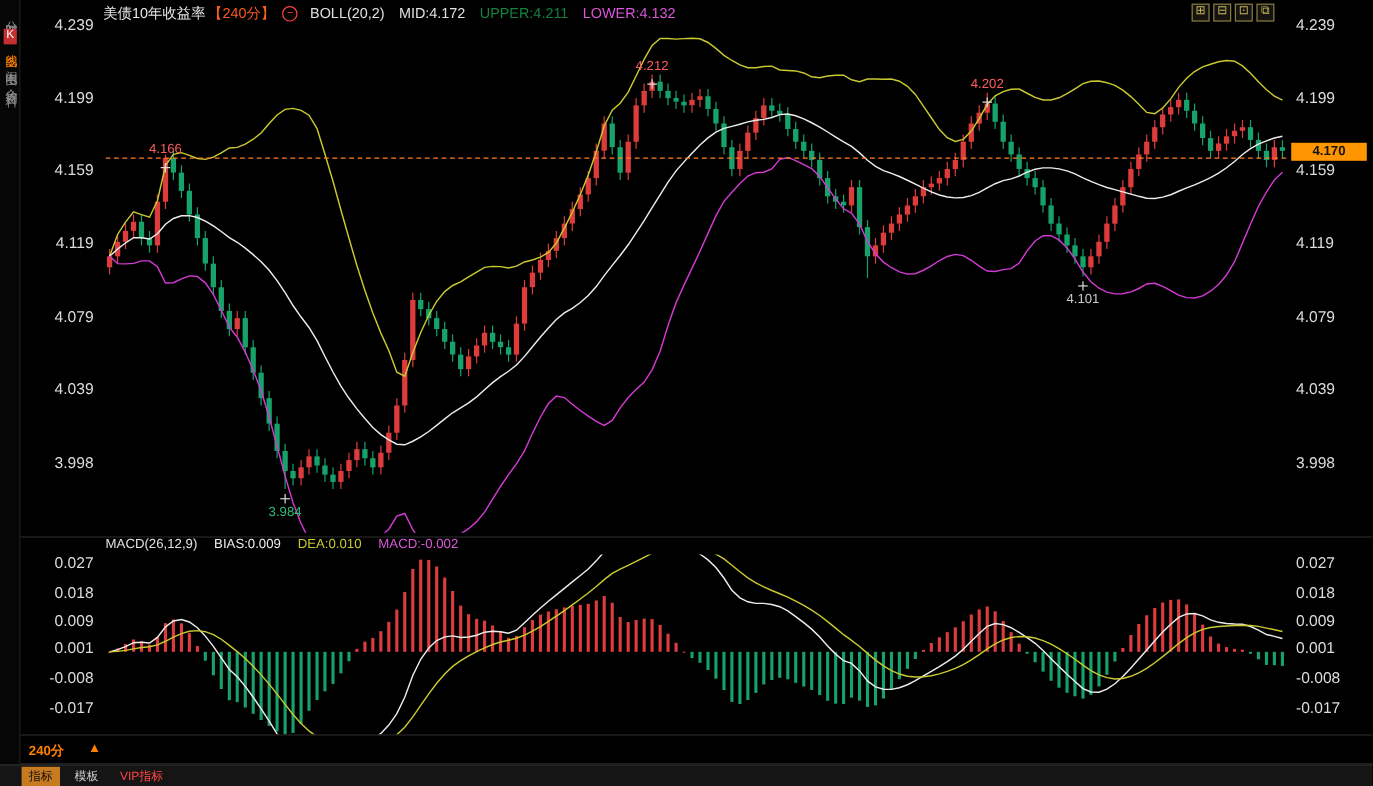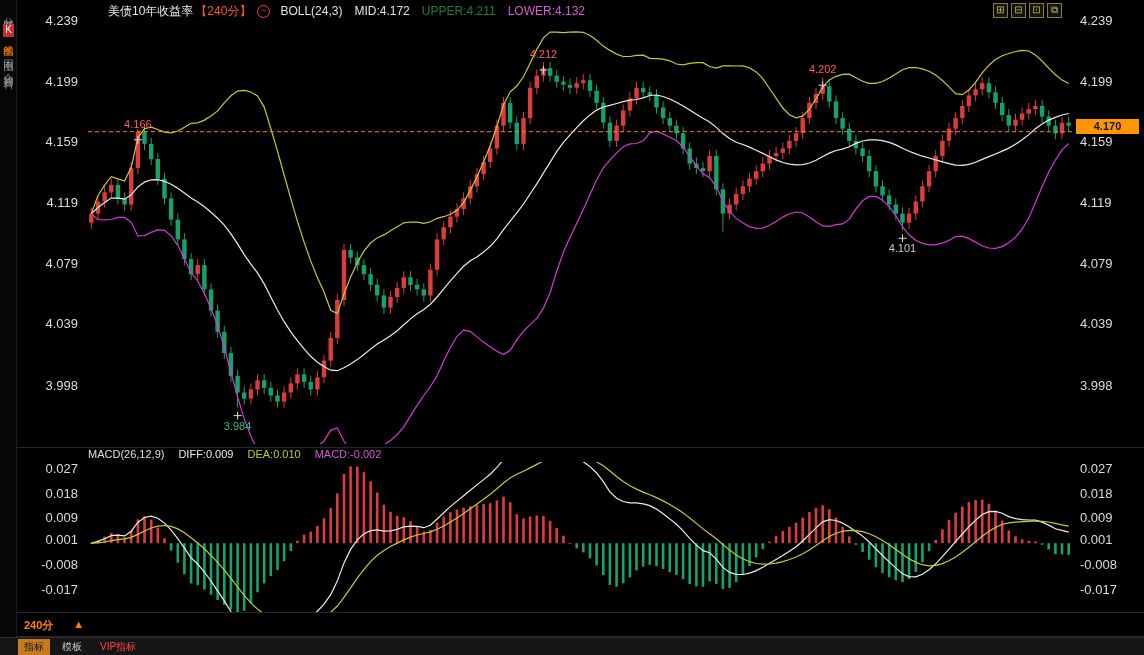--- a/index.html
+++ b/index.html
@@ -5,21 +5,21 @@
   html,body{margin:0;padding:0;background:#000;}
   .app{position:relative;width:1144px;height:655px;background:#000;overflow:hidden;
        font-family:"Liberation Sans",sans-serif;color:#ddd;}
   
   .sidebar{position:absolute;left:0;top:0;width:16px;height:637px;background:#060606;border-right:1px solid #1d1d1d;z-index:5;}
   .side-item{writing-mode:vertical-rl;text-orientation:upright;font-size:10px;color:#8d8d8d;
              margin:9px 0 0 2px;letter-spacing:2px;cursor:pointer;line-height:12px;}
   .side-item.active{color:#ff8000;}
   .k-badge{background:#c62f2f;color:#fff;}
   
-  .header{position:absolute;left:16px;top:0;right:0;height:22px;display:flex;align-items:center;font-size:12px;white-space:nowrap;padding-left:22px;}
+  .header{position:absolute;left:16px;top:0;right:0;height:22px;display:flex;align-items:center;font-size:12px;white-space:nowrap;}
   .header .title{margin-left:70px;color:#e8e8e8;}
   .header .period{color:#ff5a1e;margin-left:2px;}
   .collapse-icon{display:inline-block;width:11px;height:11px;line-height:9px;text-align:center;border:1px solid #ff4040;
                  color:#ff4040;border-radius:50%;font-size:9px;margin:0 10px 0 6px;cursor:pointer;}
   .hdr-val{margin-right:12px;color:#e0e0e0;}
   .hdr-val.upper{color:#15803d;}
   .hdr-val.lower{color:#d957d9;text-align:center;}
   .hdr-icons{position:absolute;right:82px;top:3px;display:flex;gap:3px;}
   .hdr-icon{width:13px;height:13px;border:1px solid #8a7a40;color:#c9b35a;font-size:10px;line-height:12px;
             text-align:center;background:#141410;cursor:pointer;}
@@ -71,21 +71,21 @@
         <div class="side-item active"><span class="k-badge">K</span><span>线</span><span>图</span></div>
         <div class="side-item">闪电图</div>
         <div class="side-item">合约资料</div>
       </div>
   </div>
 
   <div class="header">
     <span class="title">美债10年收益率</span>
     <span class="period">【240分】</span>
     <span class="collapse-icon">−</span>
-    <span class="hdr-val">BOLL(24,3)</span>
+    <span class="hdr-val">BOLL(20,2)</span>
     <span class="hdr-val">MID:4.172</span>
     <span class="hdr-val upper">UPPER:4.211</span>
     <span class="hdr-val lower">LOWER:4.132</span>
     <span class="hdr-icons" id="hdr-icons">
         <div class="hdr-icon">⊞</div>
         <div class="hdr-icon">⊟</div>
         <div class="hdr-icon">⊡</div>
         <div class="hdr-icon">⧉</div>
       </span>
   </div>
@@ -436,21 +436,21 @@
       <div class="tick tick-l" style="top:245px">4.079</div>
       <div class="tick tick-l" style="top:305px">4.039</div>
       <div class="tick tick-l" style="top:367px">3.998</div>
     </div>
   <div class="badge" id="price-badge" style="top: 119px;">4.170</div>
 
   <div class="sep" style="top:447px"></div>
 
   <div class="macd-header">
     <span class="lbl">MACD(26,12,9)</span>
-    <span class="diff">DIFF:0.009</span>
+    <span class="diff">BIAS:0.009</span>
     <span class="dea">DEA:0.010</span>
     <span class="macdv">MACD:-0.002</span>
   </div>
 
   <div class="axis" id="macd-left-axis">
       <div class="tick tick-r" style="top:-0px">0.027</div>
       <div class="tick tick-r" style="top:25px">0.018</div>
       <div class="tick tick-r" style="top:49px">0.009</div>
       <div class="tick tick-r" style="top:71px">0.001</div>
       <div class="tick tick-r" style="top:96px">-0.008</div>

